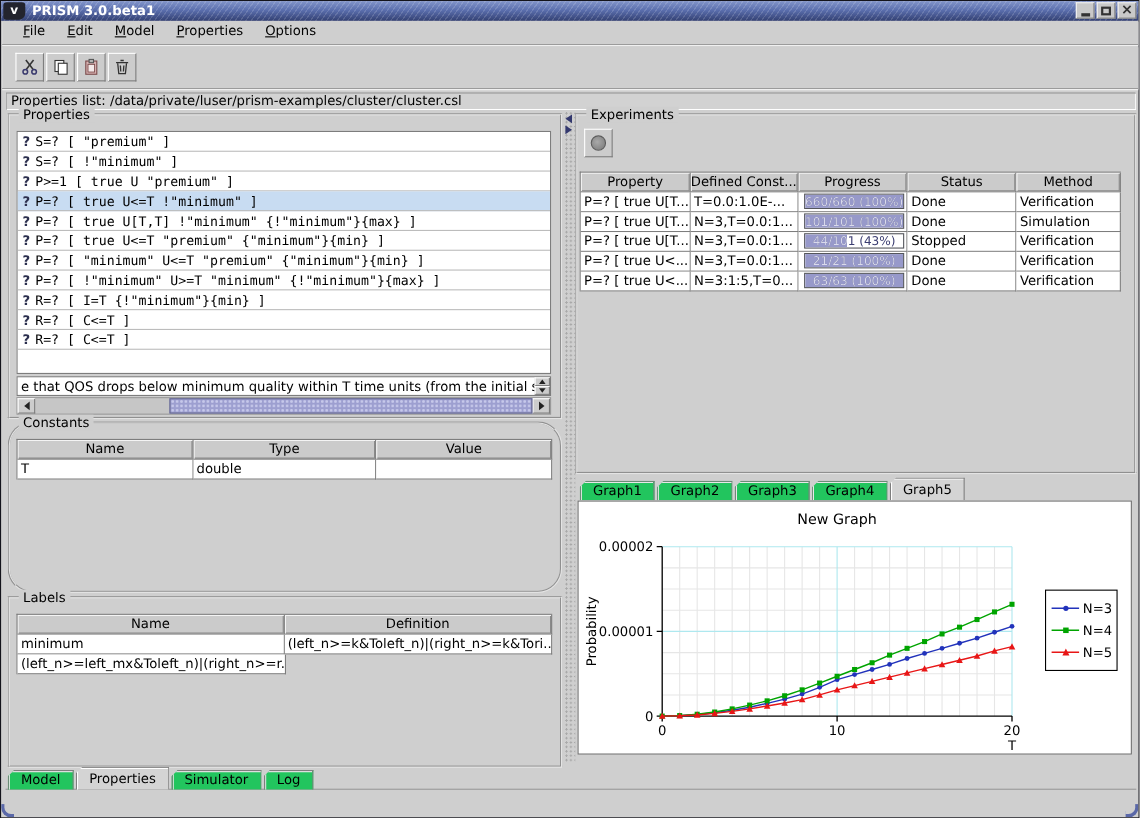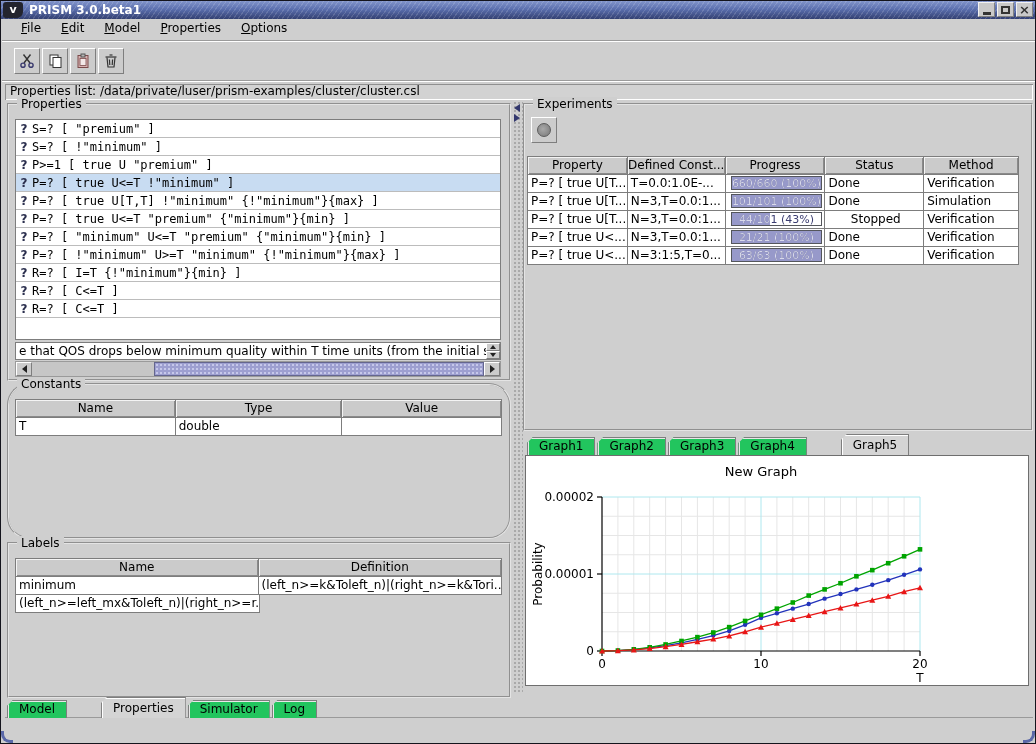--- a/index.html
+++ b/index.html
@@ -90,21 +90,21 @@
   
   .stopbtn { position:absolute; left:6px; top:12px; width:26px; height:26px; background:#cccccc;
     border:1px solid #7e7e7e; border-top-color:#fff; border-left-color:#fff; display:flex; align-items:center; justify-content:center; }
   .stopcircle { width:14px; height:14px; border-radius:50%; background:radial-gradient(circle at 5px 5px,#a9a9a9,#787878); border:1px solid #5c5c5c; }
 
   
   .tabrow { position:absolute; display:flex; align-items:flex-end; }
   .tab { height:18px; line-height:17px; padding:0 11px; background:#22c55e; border:1px solid #7e7e7e;
     border-bottom:none; margin-right:2px; clip-path:polygon(6px 0, 100% 0, 100% 100%, 0 100%, 0 6px);
     box-shadow:inset 1px 1px 0 #e8e8e8; }
-  .tab.sel { height:21px; line-height:20px; background:#d4d4d4; box-shadow:inset 1px 1px 0 #ffffff;margin-left:32px; }
+  .tab.sel { height:21px; line-height:20px; background:#d4d4d4; box-shadow:inset 1px 1px 0 #ffffff; }
   .graph-content { position:absolute; left:2px; top:22px; width:504px; height:231px; background:#ffffff; border:1px solid #6e6e6e; }
   .legend { position:absolute; left:424px; top:80px; width:66px; background:#ffffff; border:1px solid #000; padding:6px 4px; }
   .legend-entry { display:flex; align-items:center; gap:3px; height:20px; }
   .legend-entry span { font-size:12px; }
 
   
   .bottomtabs { position:absolute; left:4px; top:696px; width:1028px; height:21px; border-bottom:1px solid #9a9a9a; }
   .statusbar { position:absolute; left:4px; top:720px; width:1028px; height:19px; background:#cfcfcf;
     box-shadow:inset 1px 1px 0 #8f8f8f, inset -1px -1px 0 #ffffff; line-height:18px; padding-left:5px; }
   .corner { position:absolute; width:12px; height:12px; z-index:5; }
@@ -329,21 +329,21 @@
         <div class="trow">
           <div class="tcell" style="width: 100px;">P=? [ true U[T...</div>
           <div class="tcell" style="width: 98px;">N=3,T=0.0:1...</div>
           <div class="tcell" style="width: 100px;">
             <div class="pbar">
               <div class="pfill" style="width: 43%;"></div>
               <span class="ptxt dark">44/101 (43%)</span>
               <span class="ptxt light" style="clip-path: inset(0px 57% 0px 0px);">44/101 (43%)</span>
             </div>
           </div>
-          <div class="tcell" style="width: 99px; text-align: center;">Stopped</div>
+          <div class="tcell" style="width: 99px;">Stopped</div>
           <div class="tcell" style="width: 95px;">Verification</div>
         </div>
         <div class="trow">
           <div class="tcell" style="width: 100px;">P=? [ true U&lt;...</div>
           <div class="tcell" style="width: 98px;">N=3,T=0.0:1...</div>
           <div class="tcell" style="width: 100px;">
             <div class="pbar">
               <div class="pfill" style="width: 100%;"></div>
               <span class="ptxt dark">21/21 (100%)</span>
               <span class="ptxt light" style="clip-path: inset(0px 0% 0px 0px);">21/21 (100%)</span>
@@ -483,20 +483,43 @@
           <path d="M266.79999999999995 160.43 L269.79999999999995 165.93 L263.79999999999995 165.93 Z" fill="#e81616"></path>
           <path d="M282.70000000000005 156.58 L285.70000000000005 162.08 L279.70000000000005 162.08 Z" fill="#e81616"></path>
           <path d="M298.6 152.73 L301.6 158.23 L295.6 158.23 Z" fill="#e81616"></path>
           <path d="M314.5 148.88 L317.5 154.38 L311.5 154.38 Z" fill="#e81616"></path>
           <path d="M330.4 145.03 L333.4 150.53 L327.4 150.53 Z" fill="#e81616"></path>
           <path d="M346.3 141.18 L349.3 146.68 L343.3 146.68 Z" fill="#e81616"></path>
           <path d="M362.2 137.33 L365.2 142.83 L359.2 142.83 Z" fill="#e81616"></path>
           <path d="M378.09999999999997 132.71 L381.09999999999997 138.21 L375.09999999999997 138.21 Z" fill="#e81616"></path>
           <path d="M394 128.86 L397 134.36 L391 134.36 Z" fill="#e81616"></path>
         </svg>
+      <div class="legend">
+          <div class="legend-entry">
+            <svg width="28" height="10">
+              <line x1="1" y1="5" x2="27" y2="5" stroke="#2233bb" stroke-width="1.3"></line>
+              <circle cx="14" cy="5" r="2.4" fill="#2233bb"></circle>
+            </svg>
+            <span>N=3</span>
+          </div>
+          <div class="legend-entry">
+            <svg width="28" height="10">
+              <line x1="1" y1="5" x2="27" y2="5" stroke="#00a400" stroke-width="1.3"></line>
+              <rect x="11.5" y="2.5" width="5" height="5" fill="#00a400"></rect>
+            </svg>
+            <span>N=4</span>
+          </div>
+          <div class="legend-entry">
+            <svg width="28" height="10">
+              <line x1="1" y1="5" x2="27" y2="5" stroke="#e81616" stroke-width="1.3"></line>
+              <path d="M14 1.5 L17.2 8 L10.8 8 Z" fill="#e81616"></path>
+            </svg>
+            <span>N=5</span>
+          </div>
+        </div>
     </div>
   </div>
 
   <div class="bottomtabs">
     <div class="tabrow" style="left:2px; top:0; height:21px;">
         <div class="tab">Model</div>
         <div class="tab sel">Properties</div>
         <div class="tab">Simulator</div>
         <div class="tab">Log</div>
       </div>

